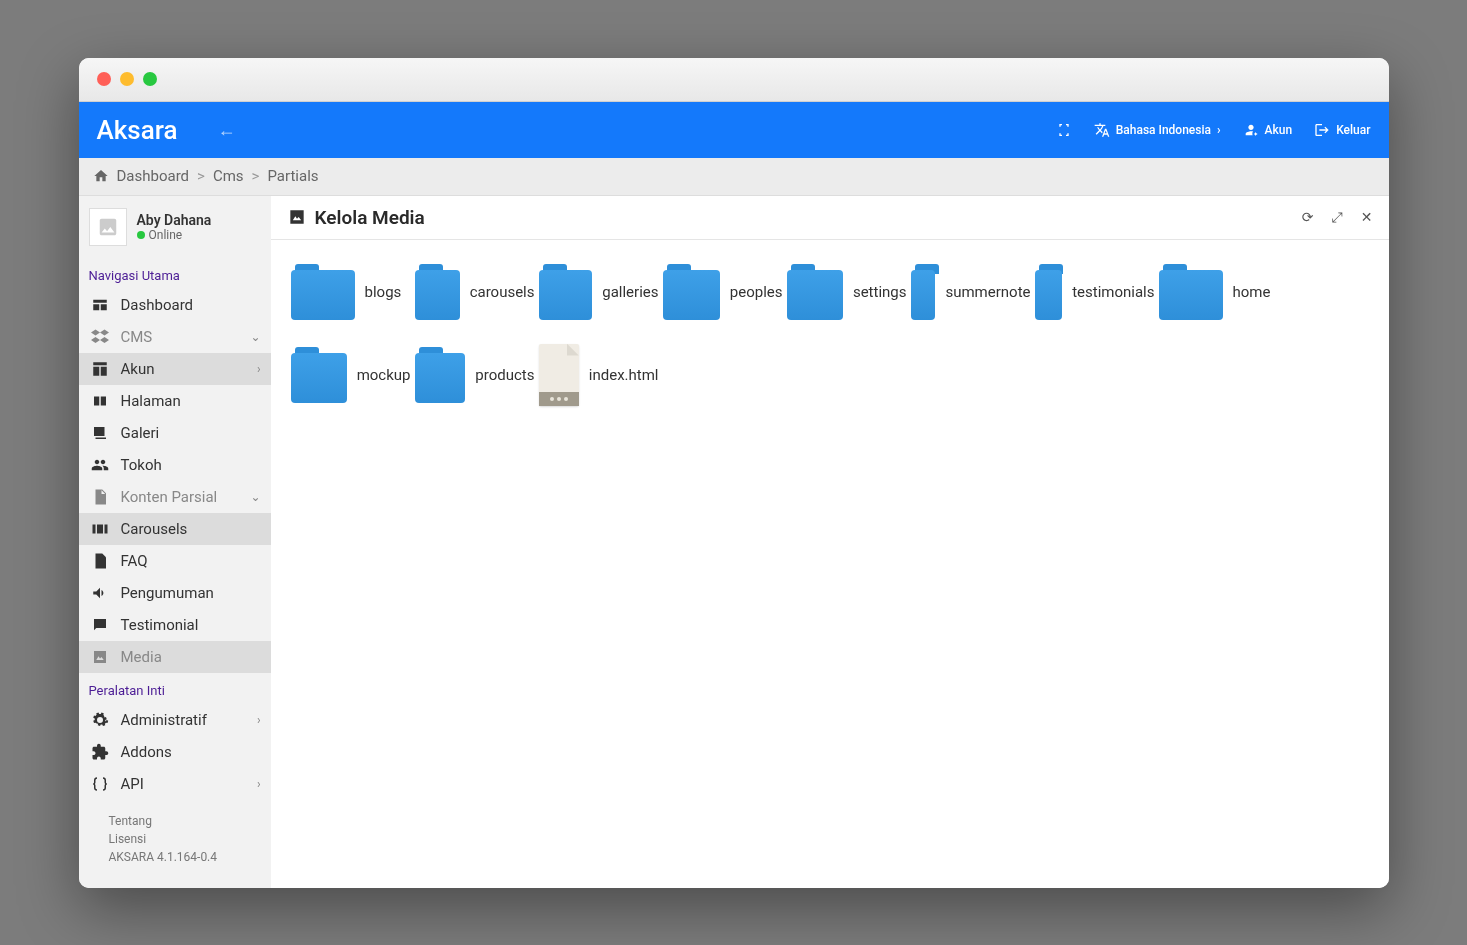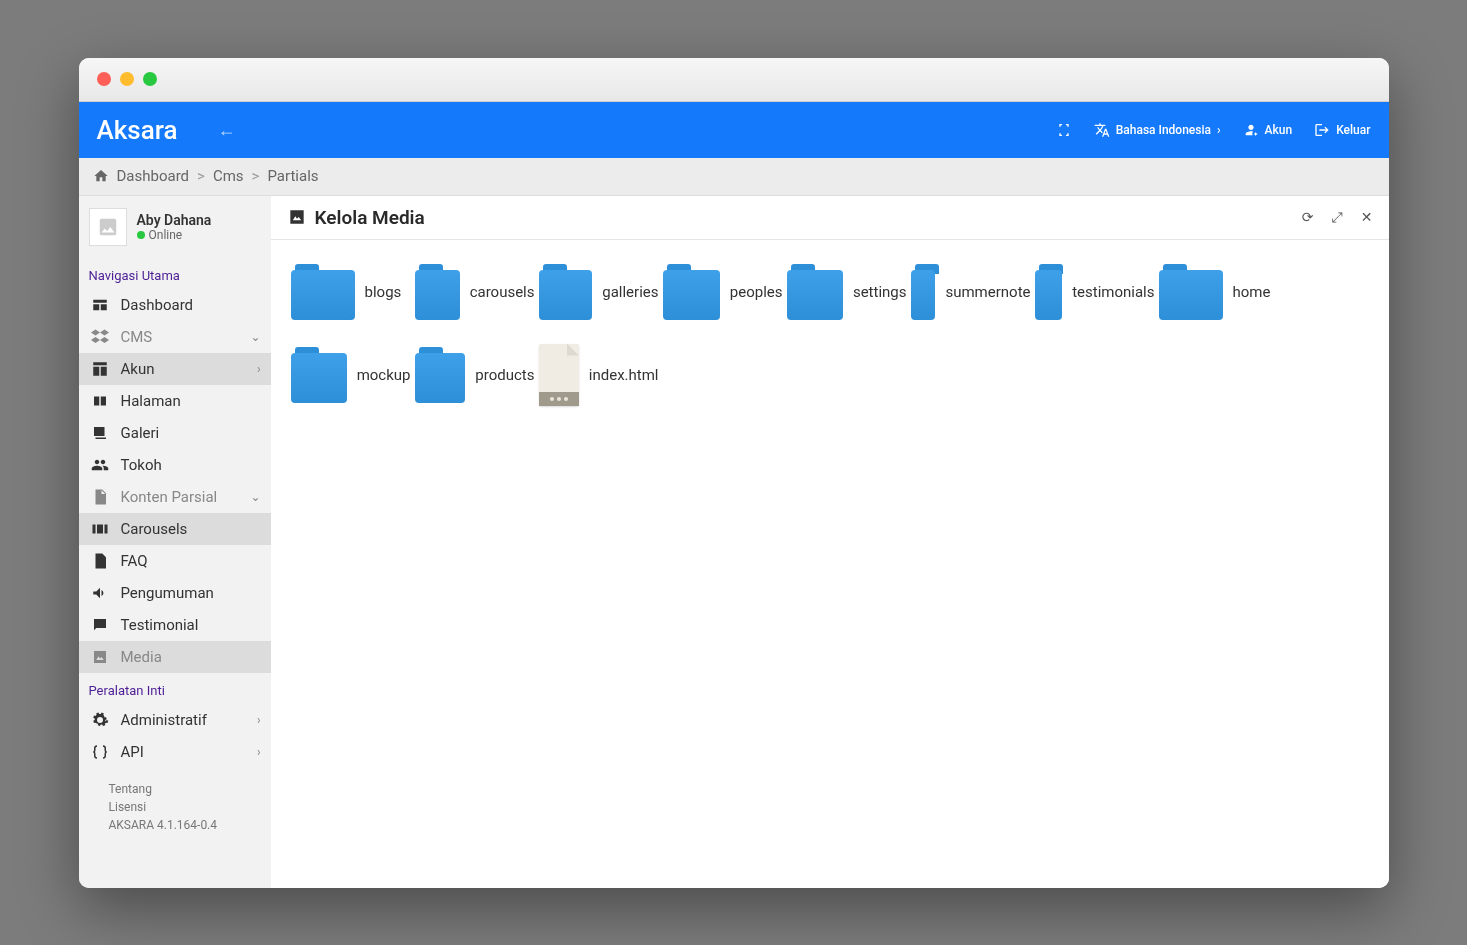--- a/index.html
+++ b/index.html
@@ -230,20 +230,28 @@
             <svg viewBox="0 0 24 24">
               <path d="M12 8a4 4 0 100 8 4 4 0 000-8zm9 4l2 1-1 3-2-.5a8 8 0 01-1.5 1.5l.5 2-3 1-1-2h-2l-1 2-3-1 .5-2A8 8 0 016 15.5L4 16l-1-3 2-1v-2l-2-1 1-3 2 .5A8 8 0 017.5 5L7 3l3-1 1 2h2l1-2 3 1-.5 2A8 8 0 0118 8.5l2-.5 1 3-2 1v2z"></path>
             </svg>
           </span>
         <span>Administratif</span>
         <span class="chev">›</span>
       </div>
       <div class="nav-item">
         <span class="icon">
             <svg viewBox="0 0 24 24">
+              <path d="M20.5 11H19V7c0-1.1-.9-2-2-2h-4V3.5C13 2.12 11.88 1 10.5 1S8 2.12 8 3.5V5H4c-1.1 0-2 .9-2 2v4h1.5C4.88 11 6 12.12 6 13.5S4.88 16 3.5 16H2v4c0 1.1.9 2 2 2h4v-1.5C8 19.12 9.12 18 10.5 18s2.5 1.12 2.5 2.5V22h4c1.1 0 2-.9 2-2v-4h1.5c1.38 0 2.5-1.12 2.5-2.5S21.88 11 20.5 11z"></path>
+            </svg>
+          </span>
+        <span>Addons</span>
+      </div>
+      <div class="nav-item">
+        <span class="icon">
+            <svg viewBox="0 0 24 24">
               <path d="M8 4c-2 0-3 1-3 3v3c0 1-1 2-2 2 1 0 2 1 2 2v3c0 2 1 3 3 3M16 4c2 0 3 1 3 3v3c0 1 1 2 2 2-1 0-2 1-2 2v3c0 2-1 3-3 3" fill="none" stroke="currentColor" stroke-width="2"></path>
             </svg>
           </span>
         <span>API</span>
         <span class="chev">›</span>
       </div>
 
       <div class="footer-links">
         <div>Tentang</div>
         <div>Lisensi</div>

